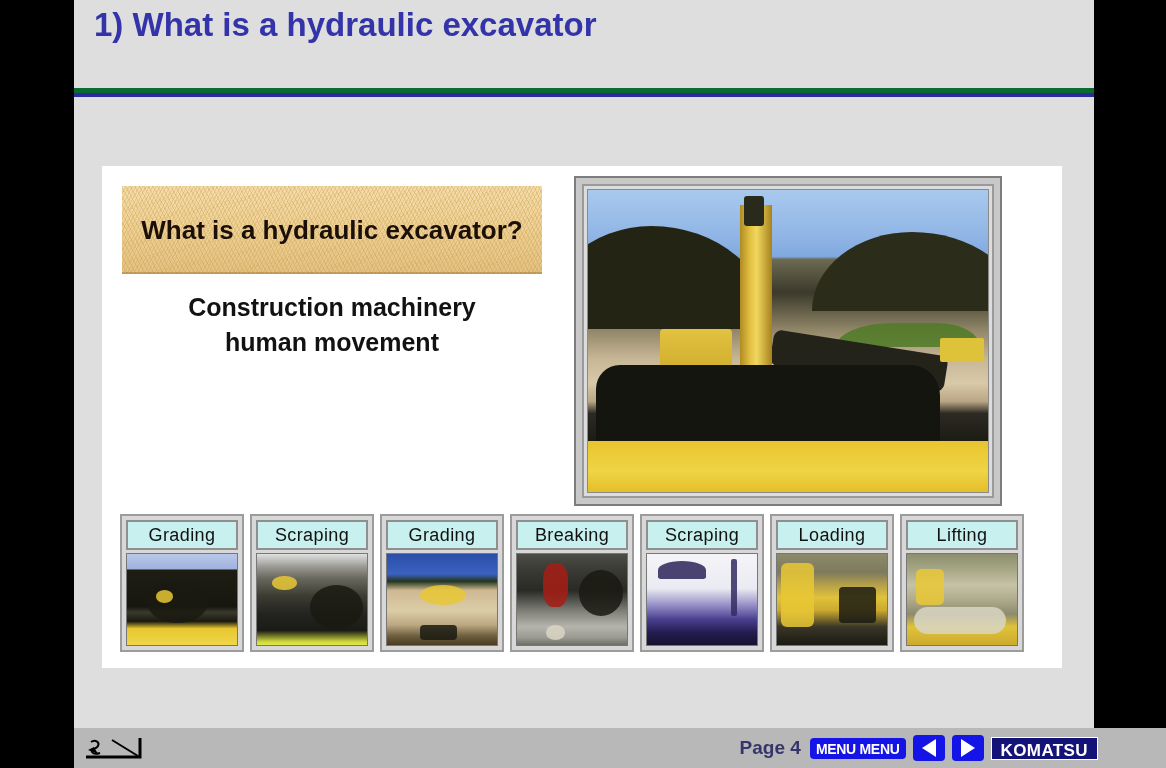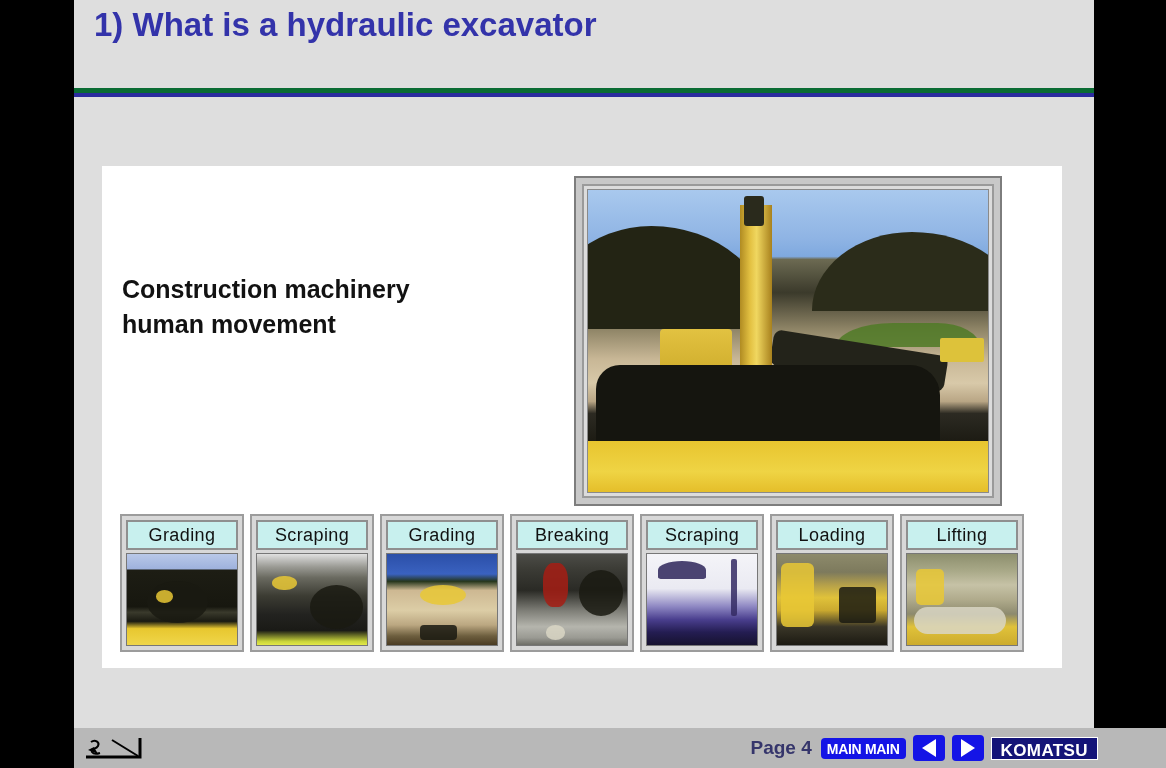--- a/index.html
+++ b/index.html
@@ -112,23 +112,23 @@
     font-size: 26px;
     font-weight: bold;
     color: #1a1008;
     white-space: nowrap;
     font-family: "Liberation Sans", sans-serif;
   }
 
   #subhead-block {
     position: absolute;
     left: 0px;
-    top: 86px;
+    top: 104px;
     width: 420px;
-    text-align: left;
+    text-align: center;
     line-height: 1.38;
   }
   .subhead-line {
     font-size: 25px;
     font-weight: bold;
     color: #121212;
     font-family: "Liberation Sans", sans-serif;
     white-space: nowrap;
   }
 
@@ -410,20 +410,23 @@
       <div id="slide-title">1) What is a hydraulic excavator</div>
     </div>
 
     <div id="divider-green"></div>
     <div id="divider-blue"></div>
 
     <div id="content-card">
 
       <div id="left-col">
 
+        <div id="headline-banner">
+          <span id="headline-text">What is a hydraulic excavator?</span>
+        </div>
 
         <div id="subhead-block">
           <div class="subhead-line">Construction machinery</div>
           <div class="subhead-line">human movement</div>
         </div>
 
       </div>
 
       <div id="photo-frame">
         <div id="photo-frame-inner">
@@ -514,21 +517,21 @@
         <path d="M30 6 L56 22" fill="none" stroke="#000000" stroke-width="2"></path>
         <path d="M9 8 c4 -3 9 0 7 4 c-2 4 -8 2 -6 6 c2 3 8 1 8 1" fill="none" stroke="#000000" stroke-width="2"></path>
         <path d="M6 16 L16 20 L12 13 Z" fill="#000000"></path>
       </svg>
     </div>
 
     <div id="footer-right">
 
       <span id="page-label">Page 4</span>
 
-      <span id="main-menu-button">MAIN MAIN</span>
+      <span id="main-menu-button">MENU MENU</span>
 
       <span class="nav-arrow-button">
         <span class="nav-tri tri-left"></span>
       </span>
 
       <span class="nav-arrow-button">
         <span class="nav-tri tri-right"></span>
       </span>
 
       <span id="komatsu-logo">KOMATSU</span>

